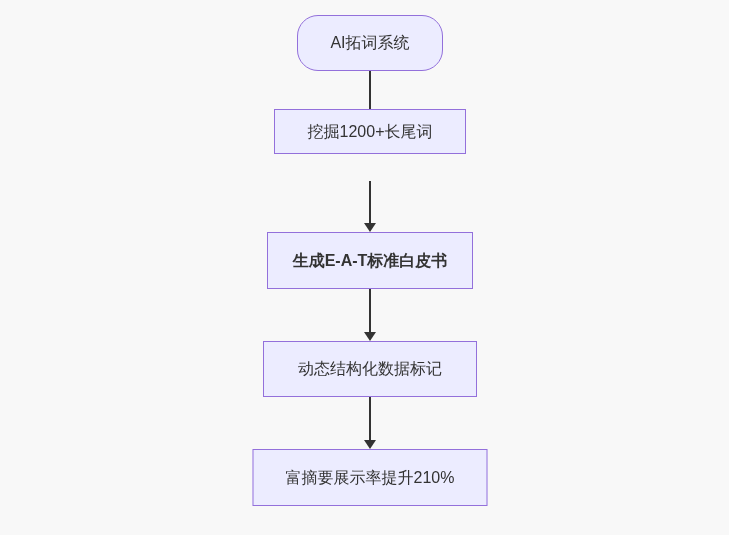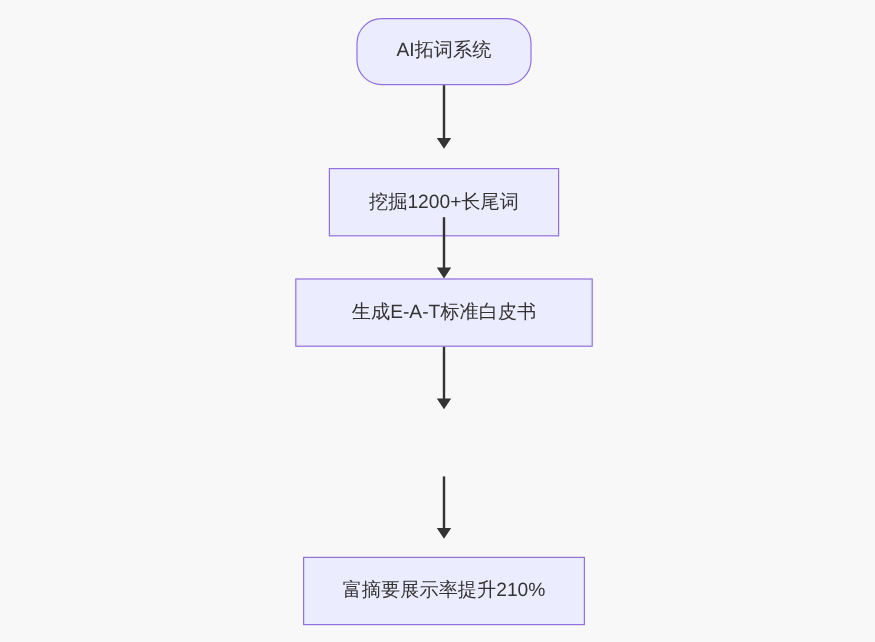--- a/index.html
+++ b/index.html
@@ -24,24 +24,24 @@
     color: var(--text-color, #333333);
     display: flex;
     align-items: center;
     justify-content: center;
     font-size: 16px;
     line-height: 1;
     box-sizing: border-box;
     white-space: nowrap;
   }
   .n1 { top: 15px;  width: 146px; height: 56px; border-radius: 21px; }
-  .n2 { top: 140px; width: 192px; height: 57px; }
-  .n3 { top: 232px; width: 248px; height: 57px; }
+  .n2 { top: 109px; width: 192px; height: 45px; }
+  .n3 { top: 232px; width: 206px; height: 57px; font-weight: bold; }
   .n4 { top: 341px; width: 214px; height: 56px; }
-  .n5 { top: 449px; width: 235px; height: 57px; margin-top: 15px; }
+  .n5 { top: 449px; width: 235px; height: 57px; }
 
   .arrow {
     position: absolute;
     left: 370px;
     transform: translateX(-50%);
     width: 14px;
   }
   .a1 { top: 71px;  height: 53px; }
   .a2 { top: 181px; height: 51px; }
   .a3 { top: 289px; height: 52px; }
@@ -92,20 +92,23 @@
 
   <div class="node n3">
     <span>生成E-A-T标准白皮书</span>
   </div>
 
   <div class="arrow a3">
     <div class="line"></div>
     <div class="head"></div>
   </div>
 
+  <div class="node n4">
+    <span>动态结构化数据标记</span>
+  </div>
 
   <div class="arrow a4">
     <div class="line"></div>
     <div class="head"></div>
   </div>
 
   <div class="node n5">
     <span>富摘要展示率提升210%</span>
   </div>
 

